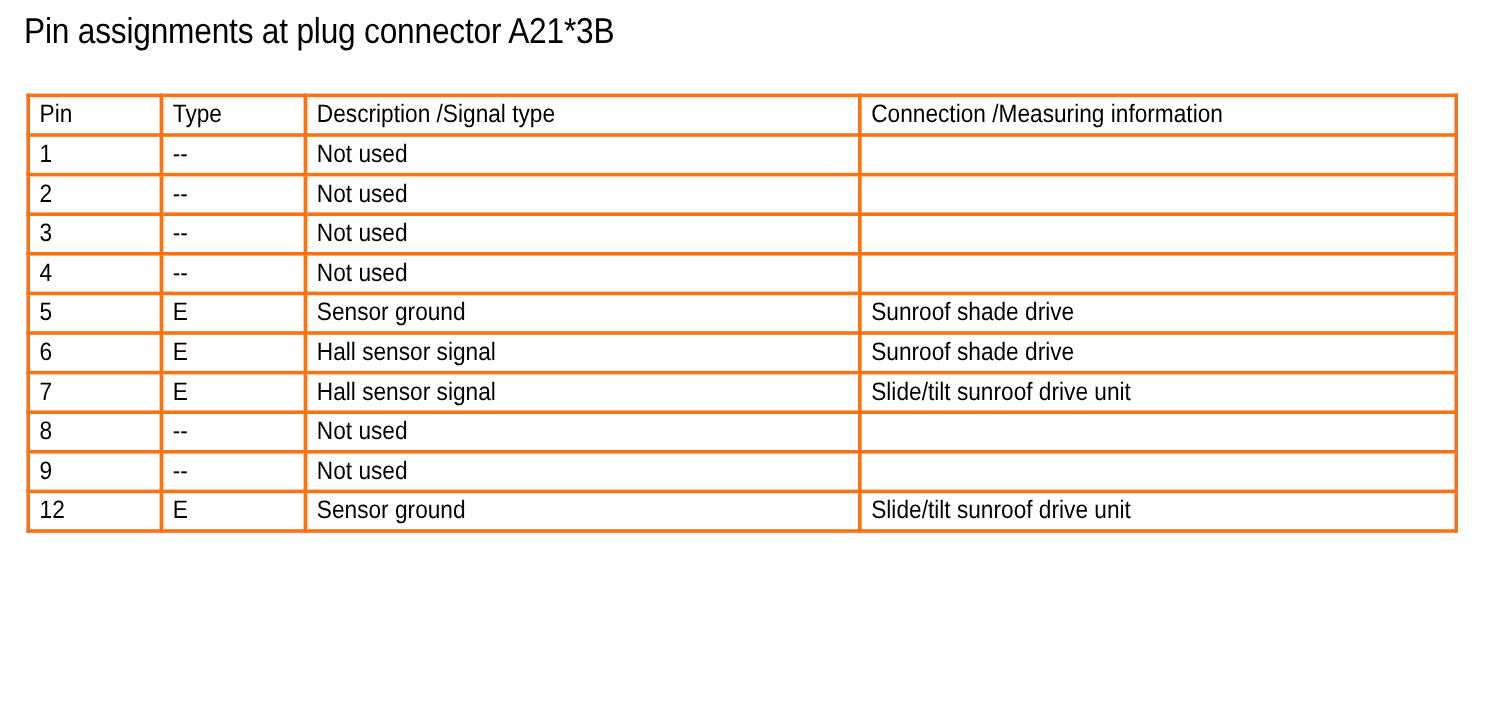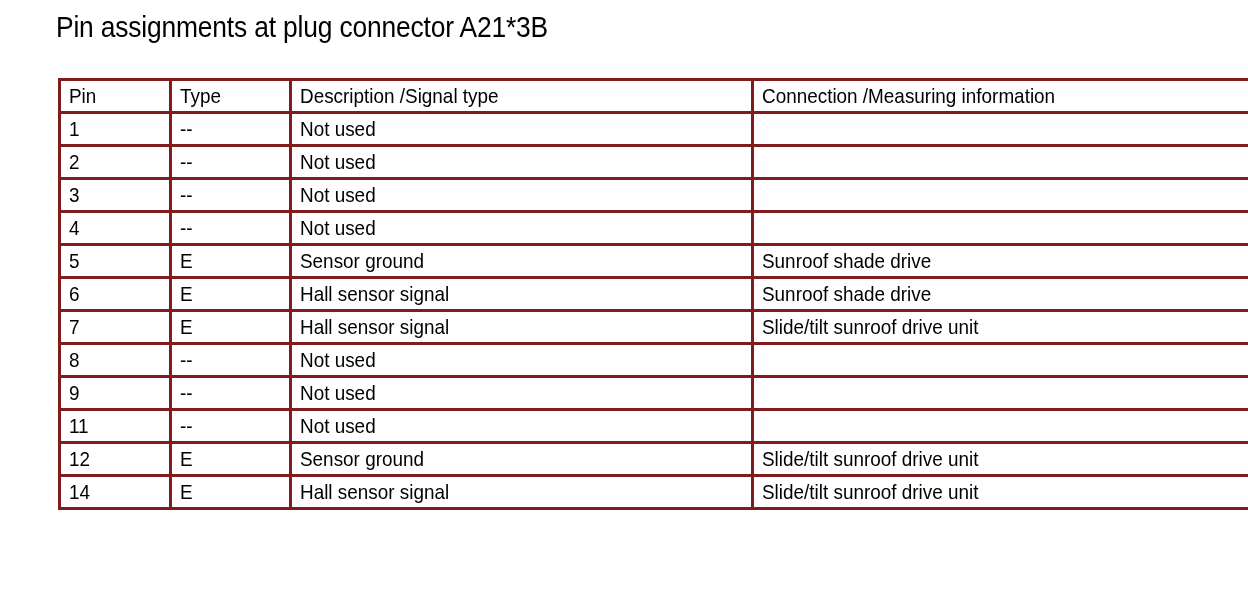--- a/index.html
+++ b/index.html
@@ -13,21 +13,20 @@
     overflow: hidden;
     font-family: "Liberation Sans", "DejaVu Sans", sans-serif;
     color: #000000;
     -webkit-font-smoothing: none;
   }
 
   .page {
     position: relative;
     width: 1060px;
     height: 592px;
-    margin-left: 36px;
   }
 
   .page-title {
     position: absolute;
     left: 20px;
     top: 8px;
     font-size: 30px;
     line-height: 38px;
     font-weight: 400;
     letter-spacing: -0.2px;
@@ -50,21 +49,21 @@
     background: #ffffff;
   }
 
   table.pin-table col.c-pin   { width: 111px; }
   table.pin-table col.c-type  { width: 120px; }
   table.pin-table col.c-desc  { width: 462px; }
   table.pin-table col.c-conn  { width: 497px; }
 
   table.pin-table th,
   table.pin-table td {
-    border: 3px solid #7f1d1d;
+    border: 3px solid #f97316;
     height: 30px;
     padding: 0 0 0 8px;
     margin: 0;
     text-align: left;
     vertical-align: middle;
     font-size: 21px;
     line-height: 22px;
     font-weight: 400;
     white-space: nowrap;
     overflow: hidden;
@@ -154,34 +153,22 @@
             <td><span class="cell-txt">Not used</span></td>
             <td class="empty-cell"></td>
           </tr>
           <tr>
             <td><span class="cell-txt">9</span></td>
             <td><span class="cell-txt">--</span></td>
             <td><span class="cell-txt">Not used</span></td>
             <td class="empty-cell"></td>
           </tr>
           <tr>
-            <td><span class="cell-txt">11</span></td>
-            <td><span class="cell-txt">--</span></td>
-            <td><span class="cell-txt">Not used</span></td>
-            <td class="empty-cell"></td>
-          </tr>
-          <tr>
             <td><span class="cell-txt">12</span></td>
             <td><span class="cell-txt">E</span></td>
             <td><span class="cell-txt">Sensor ground</span></td>
-            <td><span class="cell-txt">Slide/tilt sunroof drive unit</span></td>
-          </tr>
-          <tr>
-            <td><span class="cell-txt">14</span></td>
-            <td><span class="cell-txt">E</span></td>
-            <td><span class="cell-txt">Hall sensor signal</span></td>
             <td><span class="cell-txt">Slide/tilt sunroof drive unit</span></td>
           </tr>
         </tbody>
     </table>
   </div>
 
 </div>
 
 </body></html>

